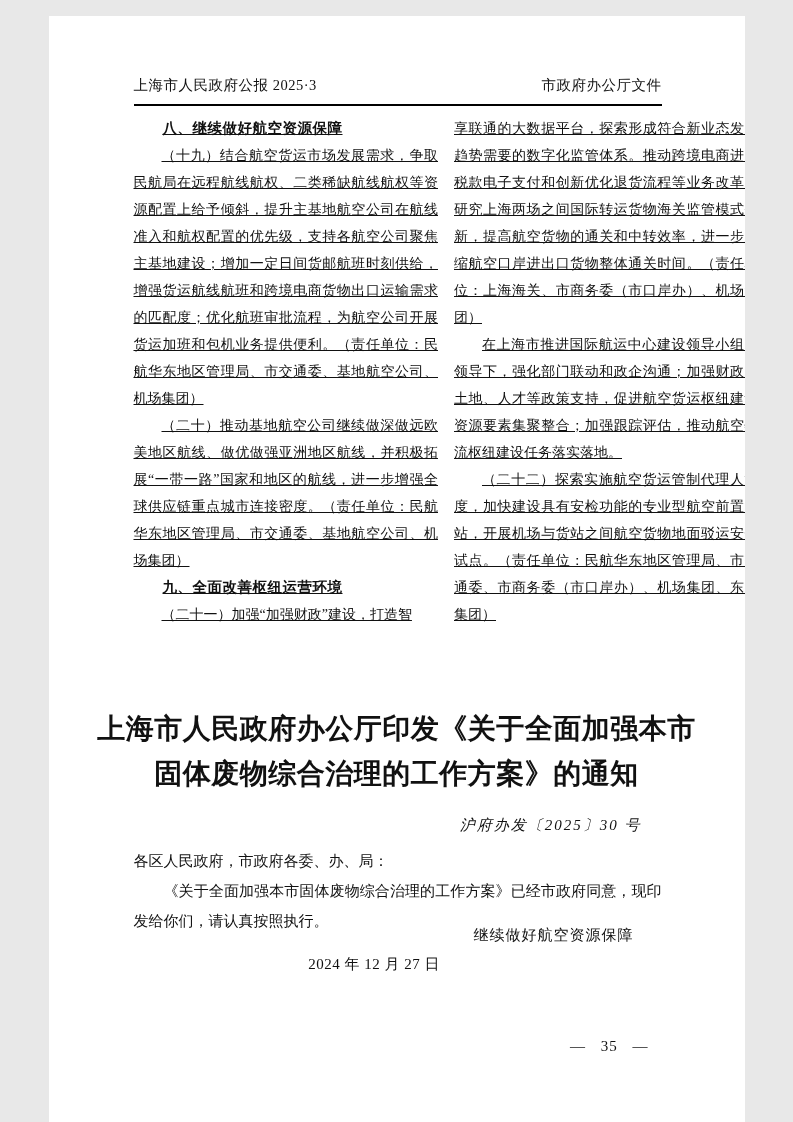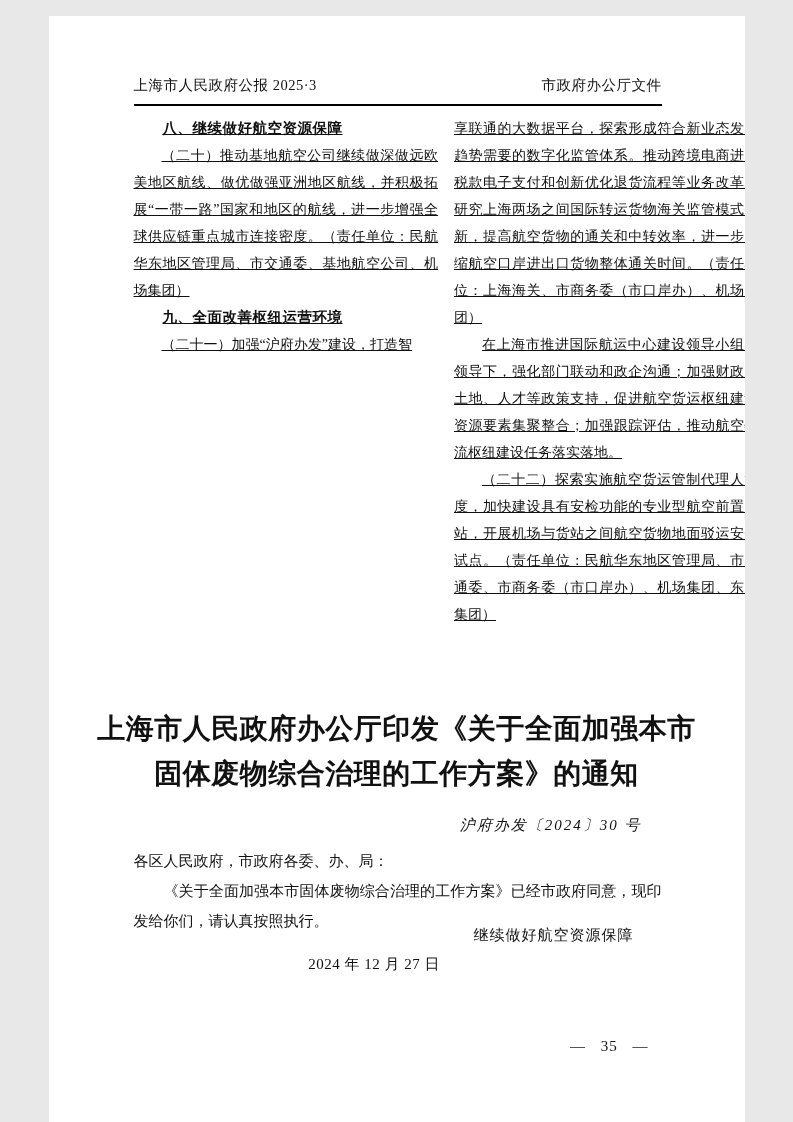--- a/index.html
+++ b/index.html
@@ -142,37 +142,38 @@
 
   <div class="running-header">
     <span>上海市人民政府公报 2025·3</span>
     <span>市政府办公厅文件</span>
   </div>
   <div class="header-rule"></div>
 
   <div class="columns">
     <div class="col">
       <h3>八、继续做好航空资源保障</h3>
+      <p>（十九）结合航空货运市场发展需求，争取民航局在远程航线航权、二类稀缺航线航权等资源配置上给予倾斜，提升主基地航空公司在航线准入和航权配置的优先级，支持各航空公司聚焦主基地建设；增加一定日间货邮航班时刻供给，增强货运航线航班和跨境电商货物出口运输需求的匹配度；优化航班审批流程，为航空公司开展货运加班和包机业务提供便利。（责任单位：民航华东地区管理局、市交通委、基地航空公司、机场集团）</p>
       <p>（二十）推动基地航空公司继续做深做远欧美地区航线、做优做强亚洲地区航线，并积极拓展“一带一路”国家和地区的航线，进一步增强全球供应链重点城市连接密度。（责任单位：民航华东地区管理局、市交通委、基地航空公司、机场集团）</p>
       <h3>九、全面改善枢纽运营环境</h3>
-      <p>（二十一）加强“沪府办发”建设，打造智</p>
+      <p>（二十一）加强“加强财政”建设，打造智</p>
     </div>
     <div class="col">
       <p class="no-indent">享联通的大数据平台，探索形成符合新业态发展趋势需要的数字化监管体系。推动跨境电商进口税款电子支付和创新优化退货流程等业务改革。研究上海两场之间国际转运货物海关监管模式创新，提高航空货物的通关和中转效率，进一步压缩航空口岸进出口货物整体通关时间。（责任单位：上海海关、市商务委（市口岸办）、机场集团）</p>
       <p>在上海市推进国际航运中心建设领导小组的领导下，强化部门联动和政企沟通；加强财政、土地、人才等政策支持，促进航空货运枢纽建设资源要素集聚整合；加强跟踪评估，推动航空物流枢纽建设任务落实落地。</p>
       <p>（二十二）探索实施航空货运管制代理人制度，加快建设具有安检功能的专业型航空前置货站，开展机场与货站之间航空货物地面驳运安保试点。（责任单位：民航华东地区管理局、市交通委、市商务委（市口岸办）、机场集团、东航集团）</p>
     </div>
   </div>
 
   <div class="notice-title">
     <div>上海市人民政府办公厅印发《关于全面加强本市</div>
     <div>固体废物综合治理的工作方案》的通知</div>
   </div>
 
-  <div class="doc-number">沪府办发〔2024〕30 号</div>
+  <div class="doc-number">沪府办发〔2025〕30 号</div>
 
   <div class="letter">
     <p class="salutation">各区人民政府，市政府各委、办、局：</p>
     <p class="letter-body">《关于全面加强本市固体废物综合治理的工作方案》已经市政府同意，现印发给你们，请认真按照执行。</p>
   </div>
 
   <div class="signature-block">
     <div class="signer">继续做好航空资源保障</div>
     <div class="sign-date">2024 年 12 月 27 日</div>
   </div>

